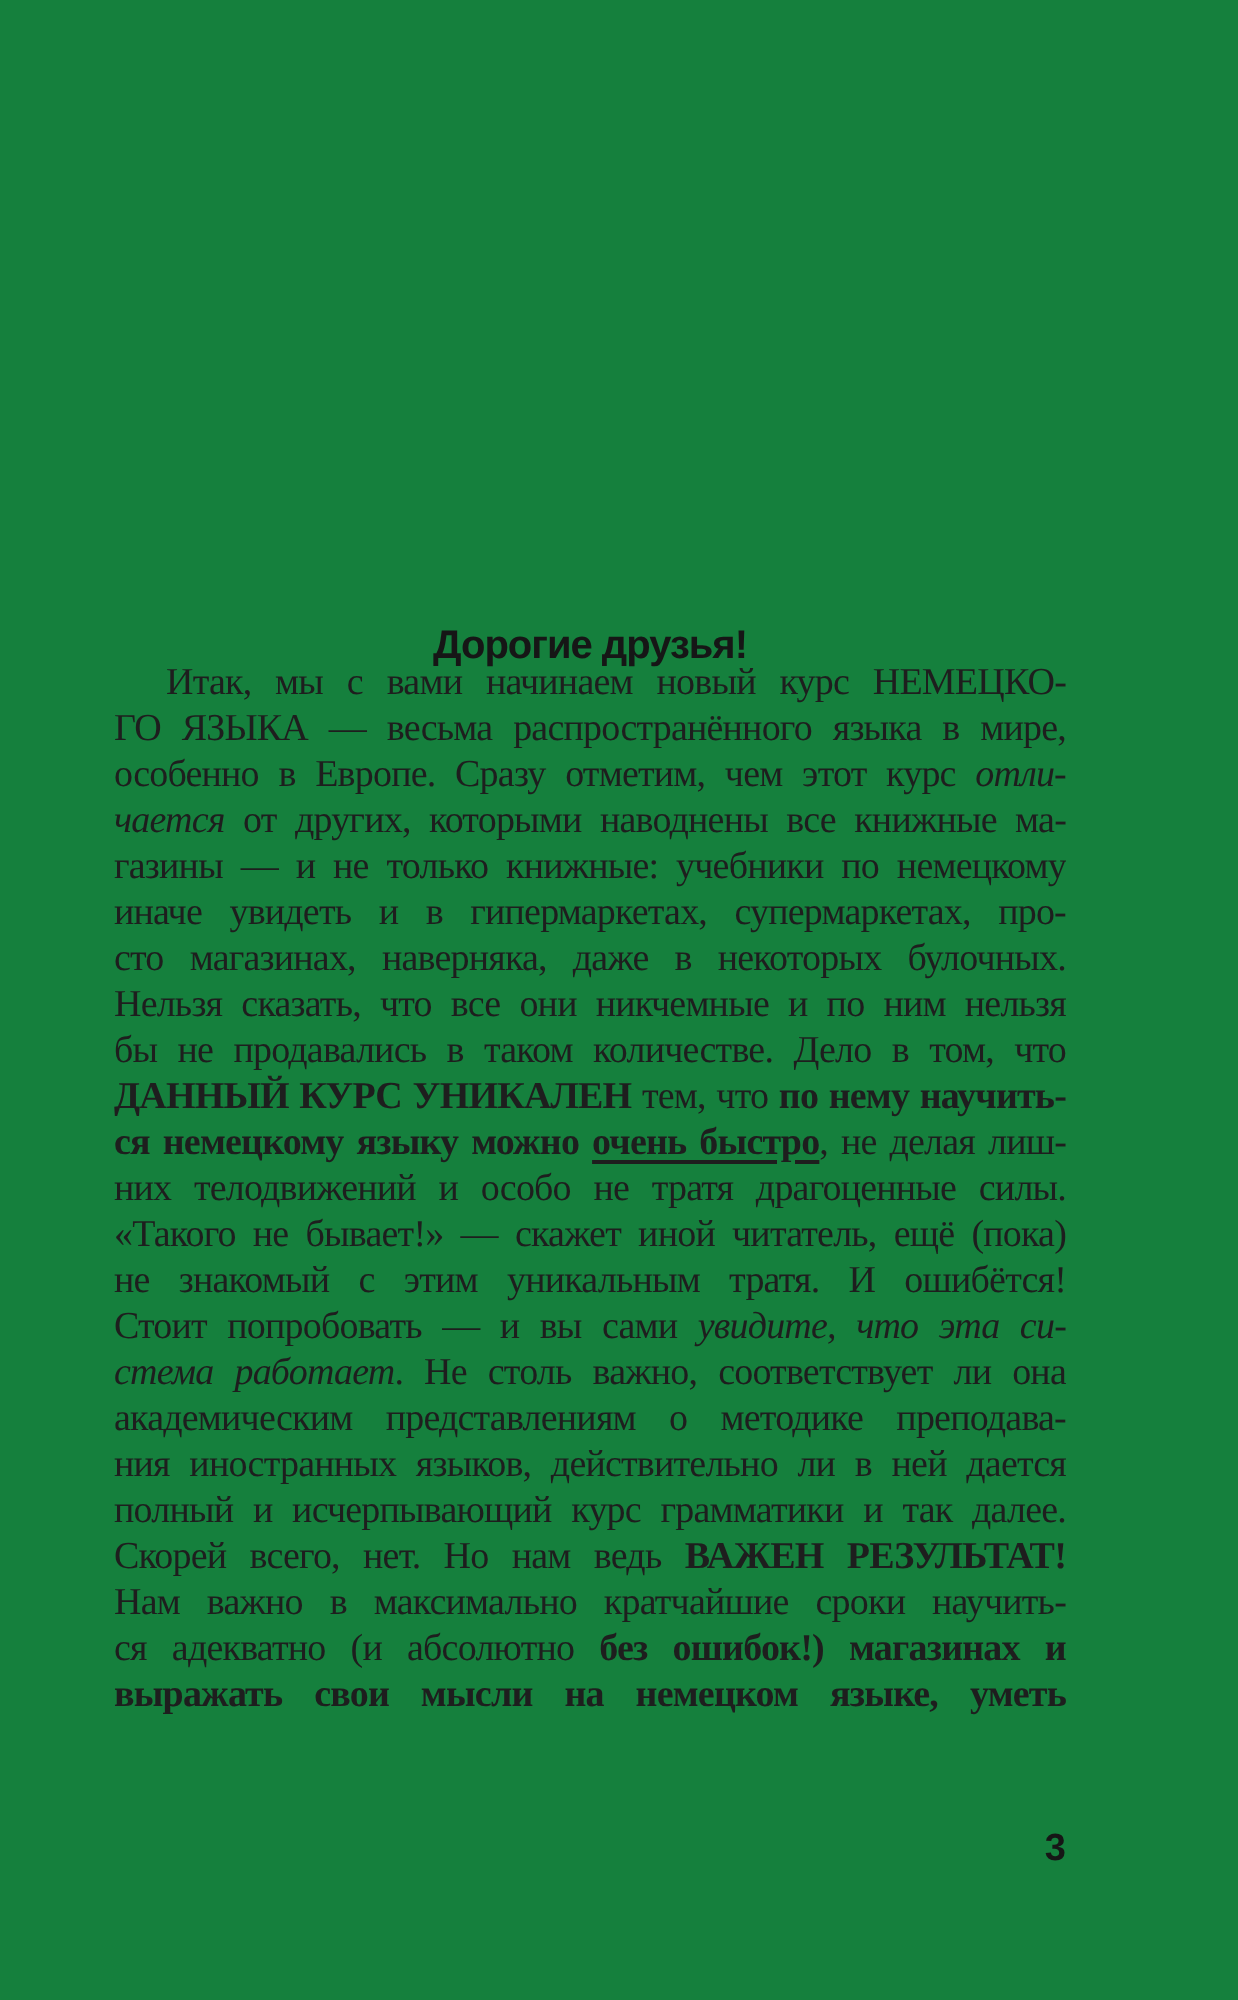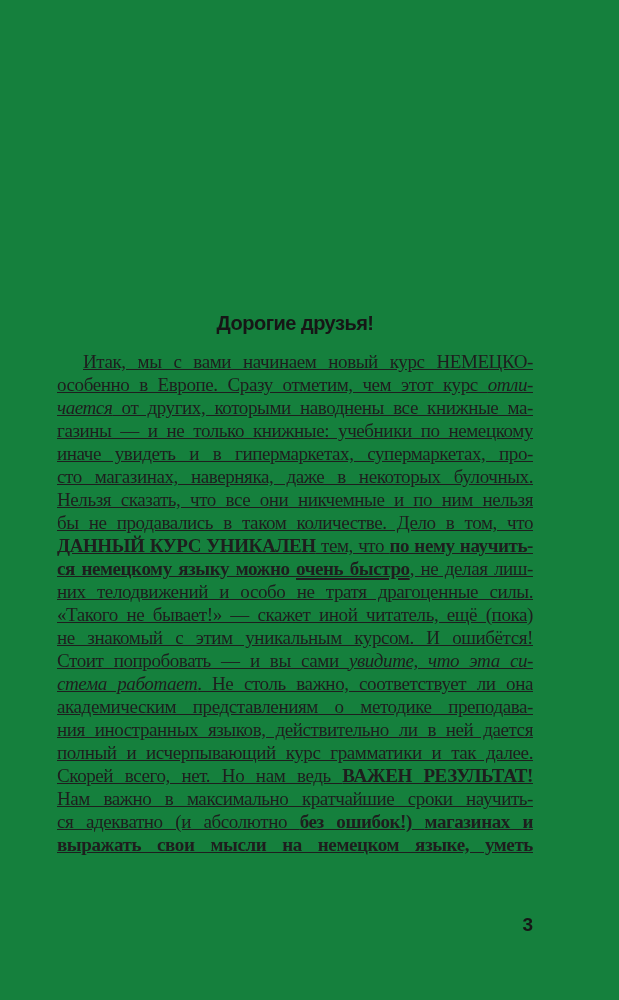--- a/index.html
+++ b/index.html
@@ -26,24 +26,23 @@
     font-family: "Liberation Sans", sans-serif;
     font-weight: bold;
     font-size: 20px;
     line-height: 22px;
     letter-spacing: -0.5px;
     color: #161616;
     white-space: nowrap;
   }
   .paragraph {
     position: absolute;
-    top: 350px;
+    top: 330px;
     left: 57px;
     width: 476px;
-    text-decoration: underline;
   }
   .line {
     text-align: justify;
     text-align-last: justify;
     height: 23px;
     line-height: 23px;
     font-size: 19px;
     letter-spacing: -0.4px;
     overflow: hidden;
     white-space: normal;
@@ -80,32 +79,33 @@
   }
 </style>
 </head>
 <body>
 
 <div class="page">
   <div class="title">Дорогие друзья!</div>
 
   <div class="paragraph">
       <div class="line indent"><span class="seg-n">Итак, мы с вами начинаем новый курс НЕМЕЦКО-</span></div>
+      <div class="line"><span class="seg-n">ГО ЯЗЫКА — весьма распространённого языка в мире,</span></div>
       <div class="line"><span class="seg-n">особенно в Европе. Сразу отметим, чем этот курс </span><span class="seg-i">отли-</span></div>
       <div class="line"><span class="seg-i">чается</span><span class="seg-n"> от других, которыми наводнены все книжные ма-</span></div>
       <div class="line"><span class="seg-n">газины — и не только книжные: учебники по немецкому</span></div>
       <div class="line"><span class="seg-n">иначе увидеть и в гипермаркетах, супермаркетах, про-</span></div>
       <div class="line"><span class="seg-n">сто магазинах, наверняка, даже в некоторых булочных.</span></div>
       <div class="line"><span class="seg-n">Нельзя сказать, что все они никчемные и по ним нельзя</span></div>
       <div class="line"><span class="seg-n">бы не продавались в таком количестве. Дело в том, что</span></div>
       <div class="line"><span class="seg-b">ДАННЫЙ КУРС УНИКАЛЕН</span><span class="seg-n"> тем, что </span><span class="seg-b">по нему научить-</span></div>
       <div class="line"><span class="seg-b">ся немецкому языку можно </span><span class="seg-bu">очень быстро</span><span class="seg-n">, не делая лиш-</span></div>
       <div class="line"><span class="seg-n">них телодвижений и особо не тратя драгоценные силы.</span></div>
       <div class="line"><span class="seg-n">«Такого не бывает!» — скажет иной читатель, ещё (пока)</span></div>
-      <div class="line"><span class="seg-n">не знакомый с этим уникальным курсом. И ошибётся!</span></div>
+      <div class="line"><span class="seg-n">не знакомый с этим уникальным тратя. И ошибётся!</span></div>
       <div class="line"><span class="seg-n">Стоит попробовать — и вы сами </span><span class="seg-i">увидите, что эта си-</span></div>
       <div class="line"><span class="seg-i">стема работает</span><span class="seg-n">. Не столь важно, соответствует ли она</span></div>
       <div class="line"><span class="seg-n">академическим представлениям о методике преподава-</span></div>
       <div class="line"><span class="seg-n">ния иностранных языков, действительно ли в ней дается</span></div>
       <div class="line"><span class="seg-n">полный и исчерпывающий курс грамматики и так далее.</span></div>
       <div class="line"><span class="seg-n">Скорей всего, нет. Но нам ведь </span><span class="seg-b">ВАЖЕН РЕЗУЛЬТАТ!</span></div>
       <div class="line"><span class="seg-n">Нам важно в максимально кратчайшие сроки научить-</span></div>
       <div class="line"><span class="seg-n">ся адекватно (и абсолютно </span><span class="seg-b">без ошибок!)</span><span class="seg-n"> </span><span class="seg-b">магазинах и</span></div>
       <div class="line"><span class="seg-b">выражать свои мысли на немецком языке, уметь общать-</span></div>
     </div>

